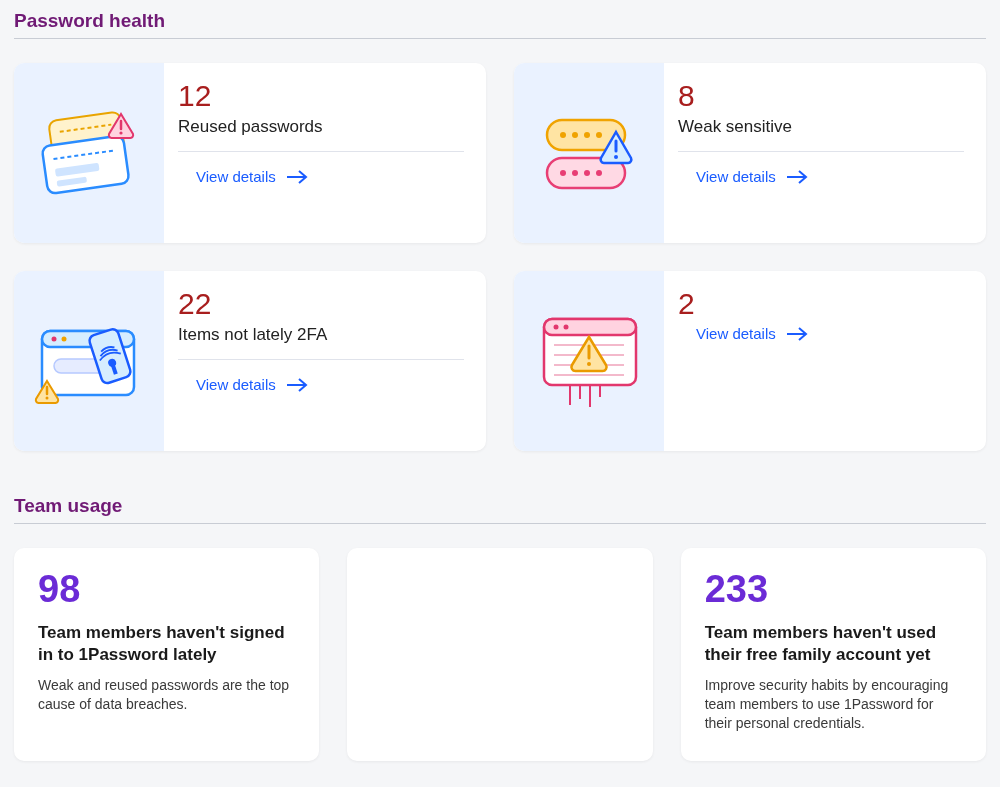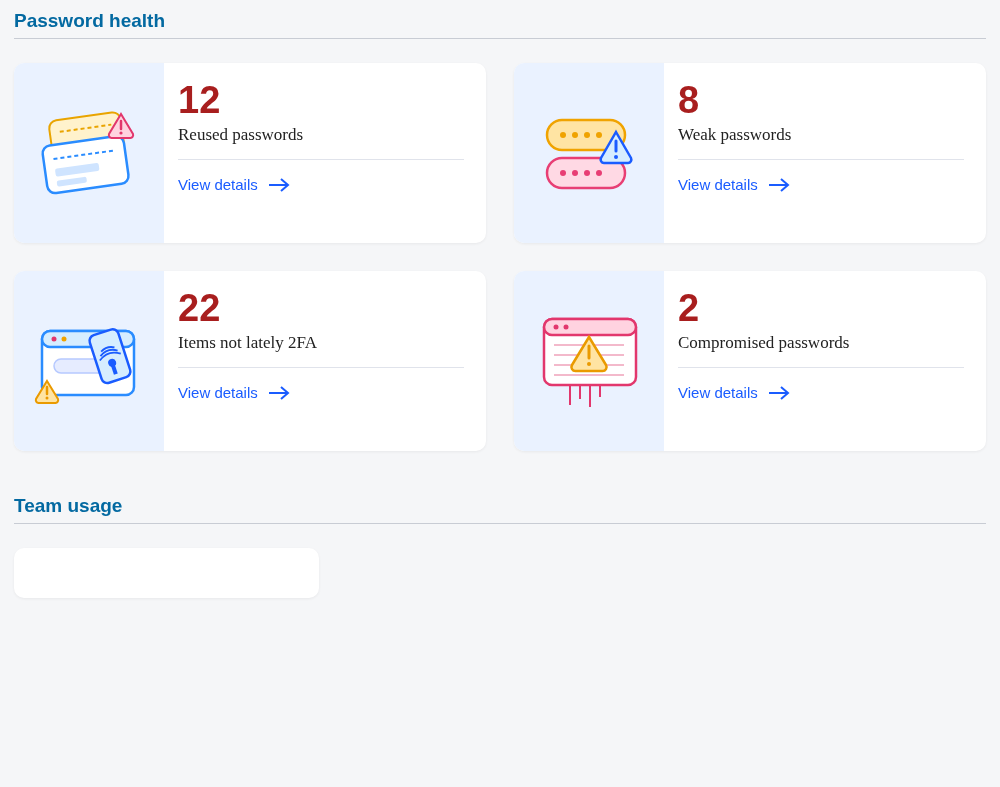--- a/index.html
+++ b/index.html
@@ -6,21 +6,21 @@
   body {
     font-family: -apple-system, BlinkMacSystemFont, "Segoe UI", Helvetica, Arial, sans-serif;
     background: #f5f6f8;
     color: #1a1a1a;
     padding: 10px 14px;
     width: 1000px;
   }
   .section-title {
     font-size: 19px;
     font-weight: 600;
-    color: #0369a1;
+    color: #701a75;
     margin-bottom: 6px;
   }
   .section-rule {
     border: none;
     border-top: 1px solid #c8ccd4;
     margin-bottom: 24px;
   }
   .card-grid {
     display: grid;
     grid-template-columns: 1fr 1fr;
@@ -44,44 +44,44 @@
     justify-content: center;
     position: relative;
   }
   .card-body {
     flex: 1;
     padding: 18px 22px 18px 14px;
     display: flex;
     flex-direction: column;
   }
   .card-count {
-    font-size: 38px;
-    font-weight: 700;
+    font-size: 30px;
+    font-weight: 400;
     color: #a81e1e;
     line-height: 1;
     margin-bottom: 6px;
   }
   .card-label {
     font-size: 17px;
     font-weight: 500;
     color: #222;
     padding-bottom: 14px;
     border-bottom: 1px solid #e0e3eb;
     margin-bottom: 16px;
-    font-family: Liberation Serif, serif;
   }
   .view-details {
     display: inline-flex;
     align-items: center;
     gap: 10px;
     color: #1a5cff;
     font-size: 15px;
     font-weight: 500;
     text-decoration: none;
     cursor: pointer;
+    margin-left: 18px;
   }
   .view-details svg { flex-shrink: 0; }
 
   .usage-grid {
     display: grid;
     grid-template-columns: 1fr 1fr 1fr;
     gap: 28px;
   }
   .usage-card {
     background: #fff;
@@ -164,21 +164,21 @@
           <circle cx="70" cy="75" r="3" fill="#e83e74"></circle>
         <g transform="translate(70 32)">
           <path d="M17 2 L32 28 A3.5 3.5 0 0 1 29 33 L5 33 A3.5 3.5 0 0 1 2 28 Z" fill="#d6edff" stroke="#1a5cff" stroke-width="2.5"></path>
           <line x1="17" y1="11" x2="17" y2="21" stroke="#1a5cff" stroke-width="3" stroke-linecap="round"></line>
           <circle cx="17" cy="27" r="2" fill="#1a5cff"></circle>
         </g>
       </svg>
     </div>
     <div class="card-body">
       <div class="card-count">8</div>
-      <div class="card-label">Weak passwords</div>
+      <div class="card-label">Weak sensitive</div>
       <a class="view-details">
         <span>View details</span>
         <svg width="22" height="14" viewBox="0 0 22 14" fill="none">
             <line x1="1" y1="7" x2="19" y2="7" stroke="#1a5cff" stroke-width="2"></line>
             <polyline points="13,1 20,7 13,13" stroke="#1a5cff" stroke-width="2" fill="none"></polyline>
           </svg>
       </a>
     </div>
   </div>
 
@@ -233,36 +233,45 @@
         <line x1="76" y1="84" x2="76" y2="96" stroke="#e2376d" stroke-width="2"></line>
         <g transform="translate(46 34)">
           <path d="M19 2 L36 30 A4 4 0 0 1 32.5 36 L5.5 36 A4 4 0 0 1 2 30 Z" fill="#ffe4a3" stroke="#ea9a00" stroke-width="2.5"></path>
           <line x1="19" y1="11" x2="19" y2="23" stroke="#ea9a00" stroke-width="3" stroke-linecap="round"></line>
           <circle cx="19" cy="29" r="2" fill="#ea9a00"></circle>
         </g>
       </svg>
     </div>
     <div class="card-body">
       <div class="card-count">2</div>
-      <div class="card-label">Compromised passwords</div>
       <a class="view-details">
         <span>View details</span>
         <svg width="22" height="14" viewBox="0 0 22 14" fill="none">
             <line x1="1" y1="7" x2="19" y2="7" stroke="#1a5cff" stroke-width="2"></line>
             <polyline points="13,1 20,7 13,13" stroke="#1a5cff" stroke-width="2" fill="none"></polyline>
           </svg>
       </a>
     </div>
   </div>
 
 </div>
 
 <h2 class="section-title">Team usage</h2>
 <hr class="section-rule">
 
 <div class="usage-grid">
 
-
   <div class="usage-card">
-  </div>
-
+    <div class="usage-count">98</div>
+    <div class="usage-title">Team members haven't signed in to 1Password lately</div>
+    <div class="usage-desc">Weak and reused passwords are the top cause of data breaches.</div>
+  </div>
+
+  <div class="usage-card">
+  </div>
+
+  <div class="usage-card">
+    <div class="usage-count">233</div>
+    <div class="usage-title">Team members haven't used their free family account yet</div>
+    <div class="usage-desc">Improve security habits by encouraging team members to use 1Password for their personal credentials.</div>
+  </div>
 
 </div>
 
 </body></html>

